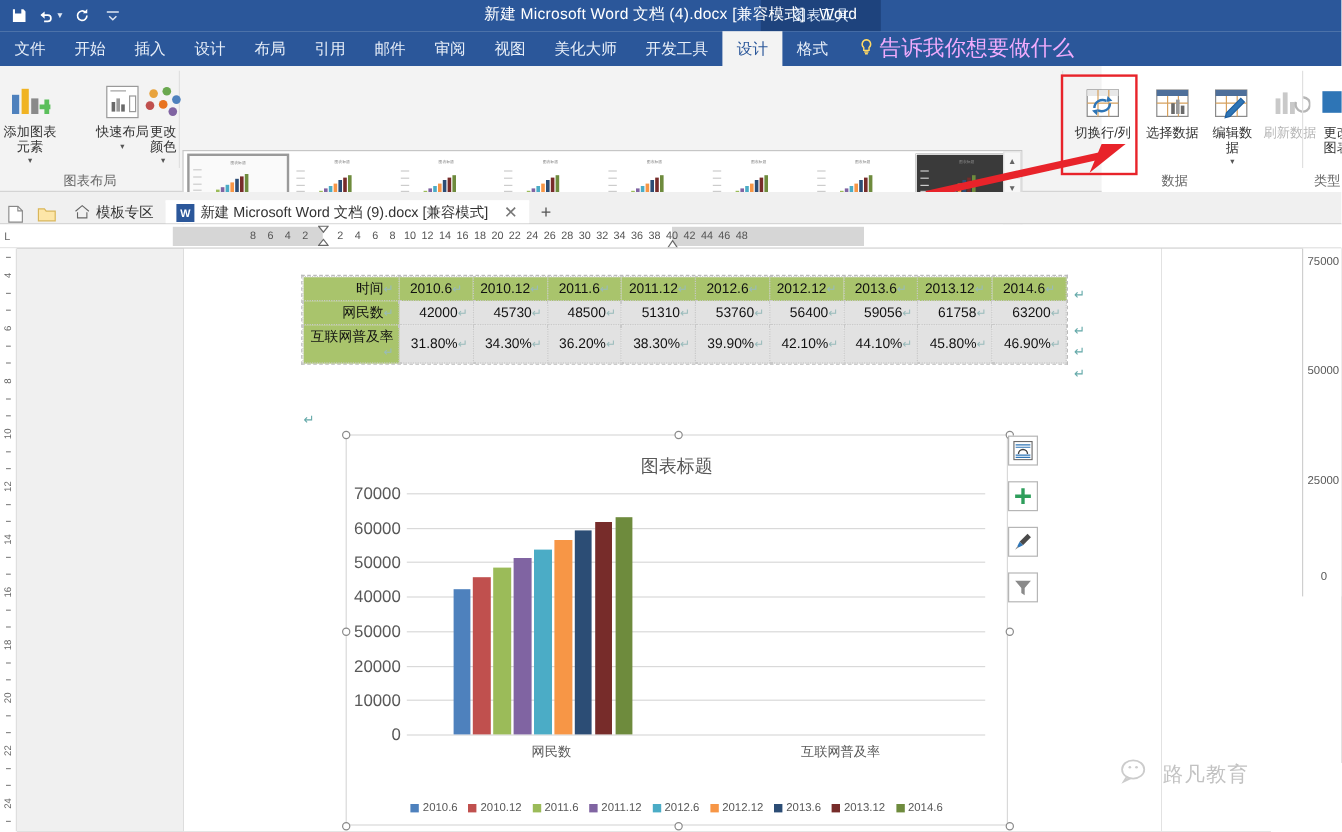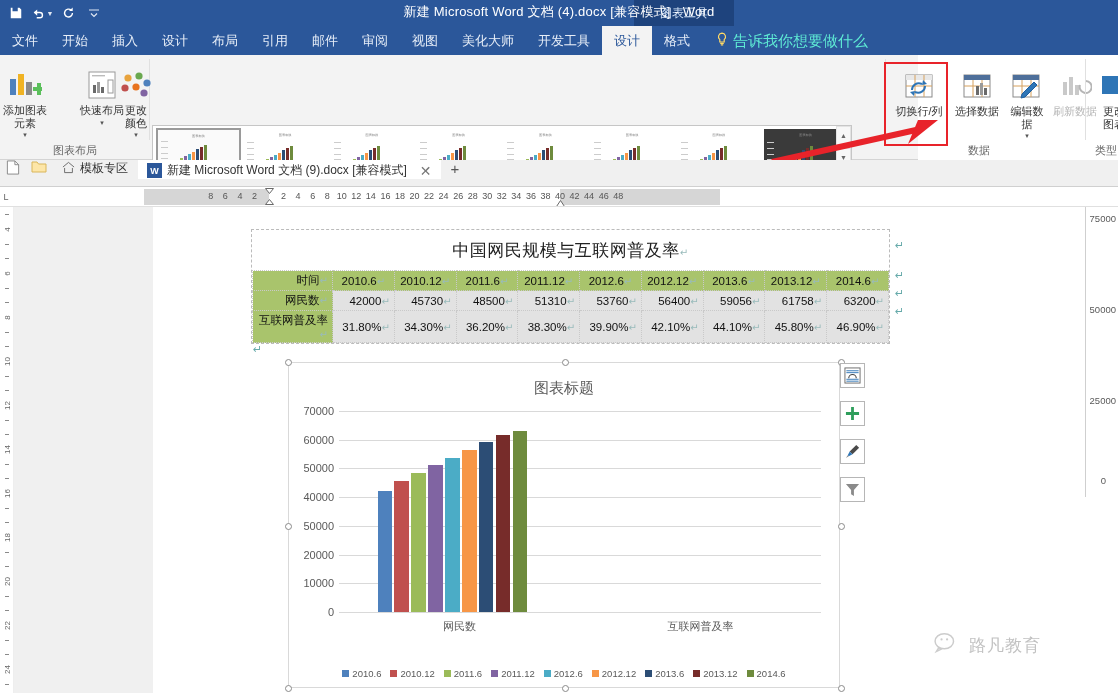--- a/index.html
+++ b/index.html
@@ -34,21 +34,21 @@
   
   .tabstrip {
     position:absolute; left:0; top:26px; width:1118px; height:29px;
     background:#2b579a;
   }
   .tabs { display:flex; align-items:stretch; height:29px; }
   .tab {
     color:#e7eef8; font-size:13px; padding:0 12px; line-height:29px; white-space:nowrap;
   }
   .tab.active { background:#f3f3f3; color:#2b579a; }
-  .tellme { color:#5eead4; font-size:15px; line-height:29px; padding-left:14px; display:flex; align-items:center; gap:5px;}
+  .tellme { color:#f0abfc; font-size:18px; line-height:29px; padding-left:14px; display:flex; align-items:center; gap:5px;}
 
   
   .ribbon {
     position:absolute; left:0; top:55px; width:918px; height:105px;
     background:#f3f3f3; border-bottom:1px solid #d4d4d4;
   }
   .rgroup { position:absolute; top:0; height:105px; }
   .rgroup .glabel {
     position:absolute; bottom:2px; left:0; width:100%; text-align:center;
     font-size:11px; color:#666;
@@ -84,21 +84,21 @@
   .gscroll div { width:15px; height:19px; display:flex; align-items:center; justify-content:center;
                  font-size:7px; color:#666; border:1px solid #e3e3e3; background:#f7f7f7;}
 
   
   .redbox { position:absolute; border:2.5px solid #e8232a; pointer-events:none; }
   .arrow-svg { position:absolute; left:770px; top:118px; }
 
   
   .doctabs {
     position:absolute; left:0; top:160px; width:1118px; height:27px;
-    background:#f0f0f0; border-bottom:1px solid #d0d0d0; display:flex; align-items:flex-start;
+    background:#f0f0f0; border-bottom:1px solid #d0d0d0; display:flex; align-items:flex-end;
   }
   .dt-icon { width:26px; display:flex; align-items:center; justify-content:center; }
   .dt-sep { width:1px; background:#d9d9d9; margin:4px 0; }
   .dt-item { display:flex; align-items:center; gap:5px; padding:0 9px; font-size:12px; color:#333; }
   .dt-item.active { background:#fff; border-top:2px solid #fff; }
   .dt-close { color:#777; font-size:14px; margin-left:8px; }
   .dt-new { color:#555; font-size:15px; padding:0 10px; display:flex; align-items:center;}
   .wicon { width:15px; height:15px; background:#2b579a; color:#fff; font-size:9px;
            display:flex; align-items:center; justify-content:center; font-weight:bold;}
 
@@ -144,21 +144,21 @@
 
   .para-mark { position:absolute; font-size:11px; color:#6aa; }
 
   
   .chartobj { position:absolute; left:135px; top:155px; width:552px; height:326px; border:1px solid #d9d9d9; background:#fff;}
   .handle { position:absolute; width:7px; height:7px; border:1px solid #8a8a8a; background:#fff; border-radius:50%;}
   .ch-title { position:absolute; top:16px; left:0; width:100%; text-align:center; font-size:15px; color:#595959;}
   .plot { position:absolute; left:50px; top:48px; right:18px; bottom:75px; }
   .gl { position:absolute; left:0; right:0; height:1px; background:#d9d9d9; }
   .ytick { position:absolute; right:100%; margin-right:5px; transform:translateY(-50%);
-           font-size:11px; color:#595959; white-space:nowrap; }
+           font-size:14px; color:#595959; white-space:nowrap; }
   .bar { position:absolute; bottom:0; }
   .catlab { position:absolute; font-size:11px; color:#595959; transform:translateX(-50%);}
   .legend { position:absolute; bottom:8px; left:0; width:100%; display:flex; justify-content:center;
             gap:9px; font-size:9.5px; color:#595959; }
   .legend span { display:flex; align-items:center; gap:3px; }
   .legend i { width:7px; height:7px; display:block; }
 
   
   .fbtns { position:absolute; left:840px; top:363px; }
   .fbtn { width:25px; height:25px; background:#fff; border:1px solid #b6b6b6; margin-bottom:13px;
@@ -768,23 +768,20 @@
     <div class="vr-tick" style="top: 477px;"></div>
   </div>
 
 <div class="workspace">
   <div class="left-grey"></div>
   <div class="right-grey"></div>
 
   <div class="page">
 
     <div class="tblwrap">
-      <div class="doc-title">
-        <span>中国网民规模与互联网普及率</span><span class="pilcrow">↵</span>
-      </div>
       <table class="dt">
         <colgroup>
             <col style="width:80px">
             <col>
             <col>
             <col>
             <col>
             <col>
             <col>
             <col>

